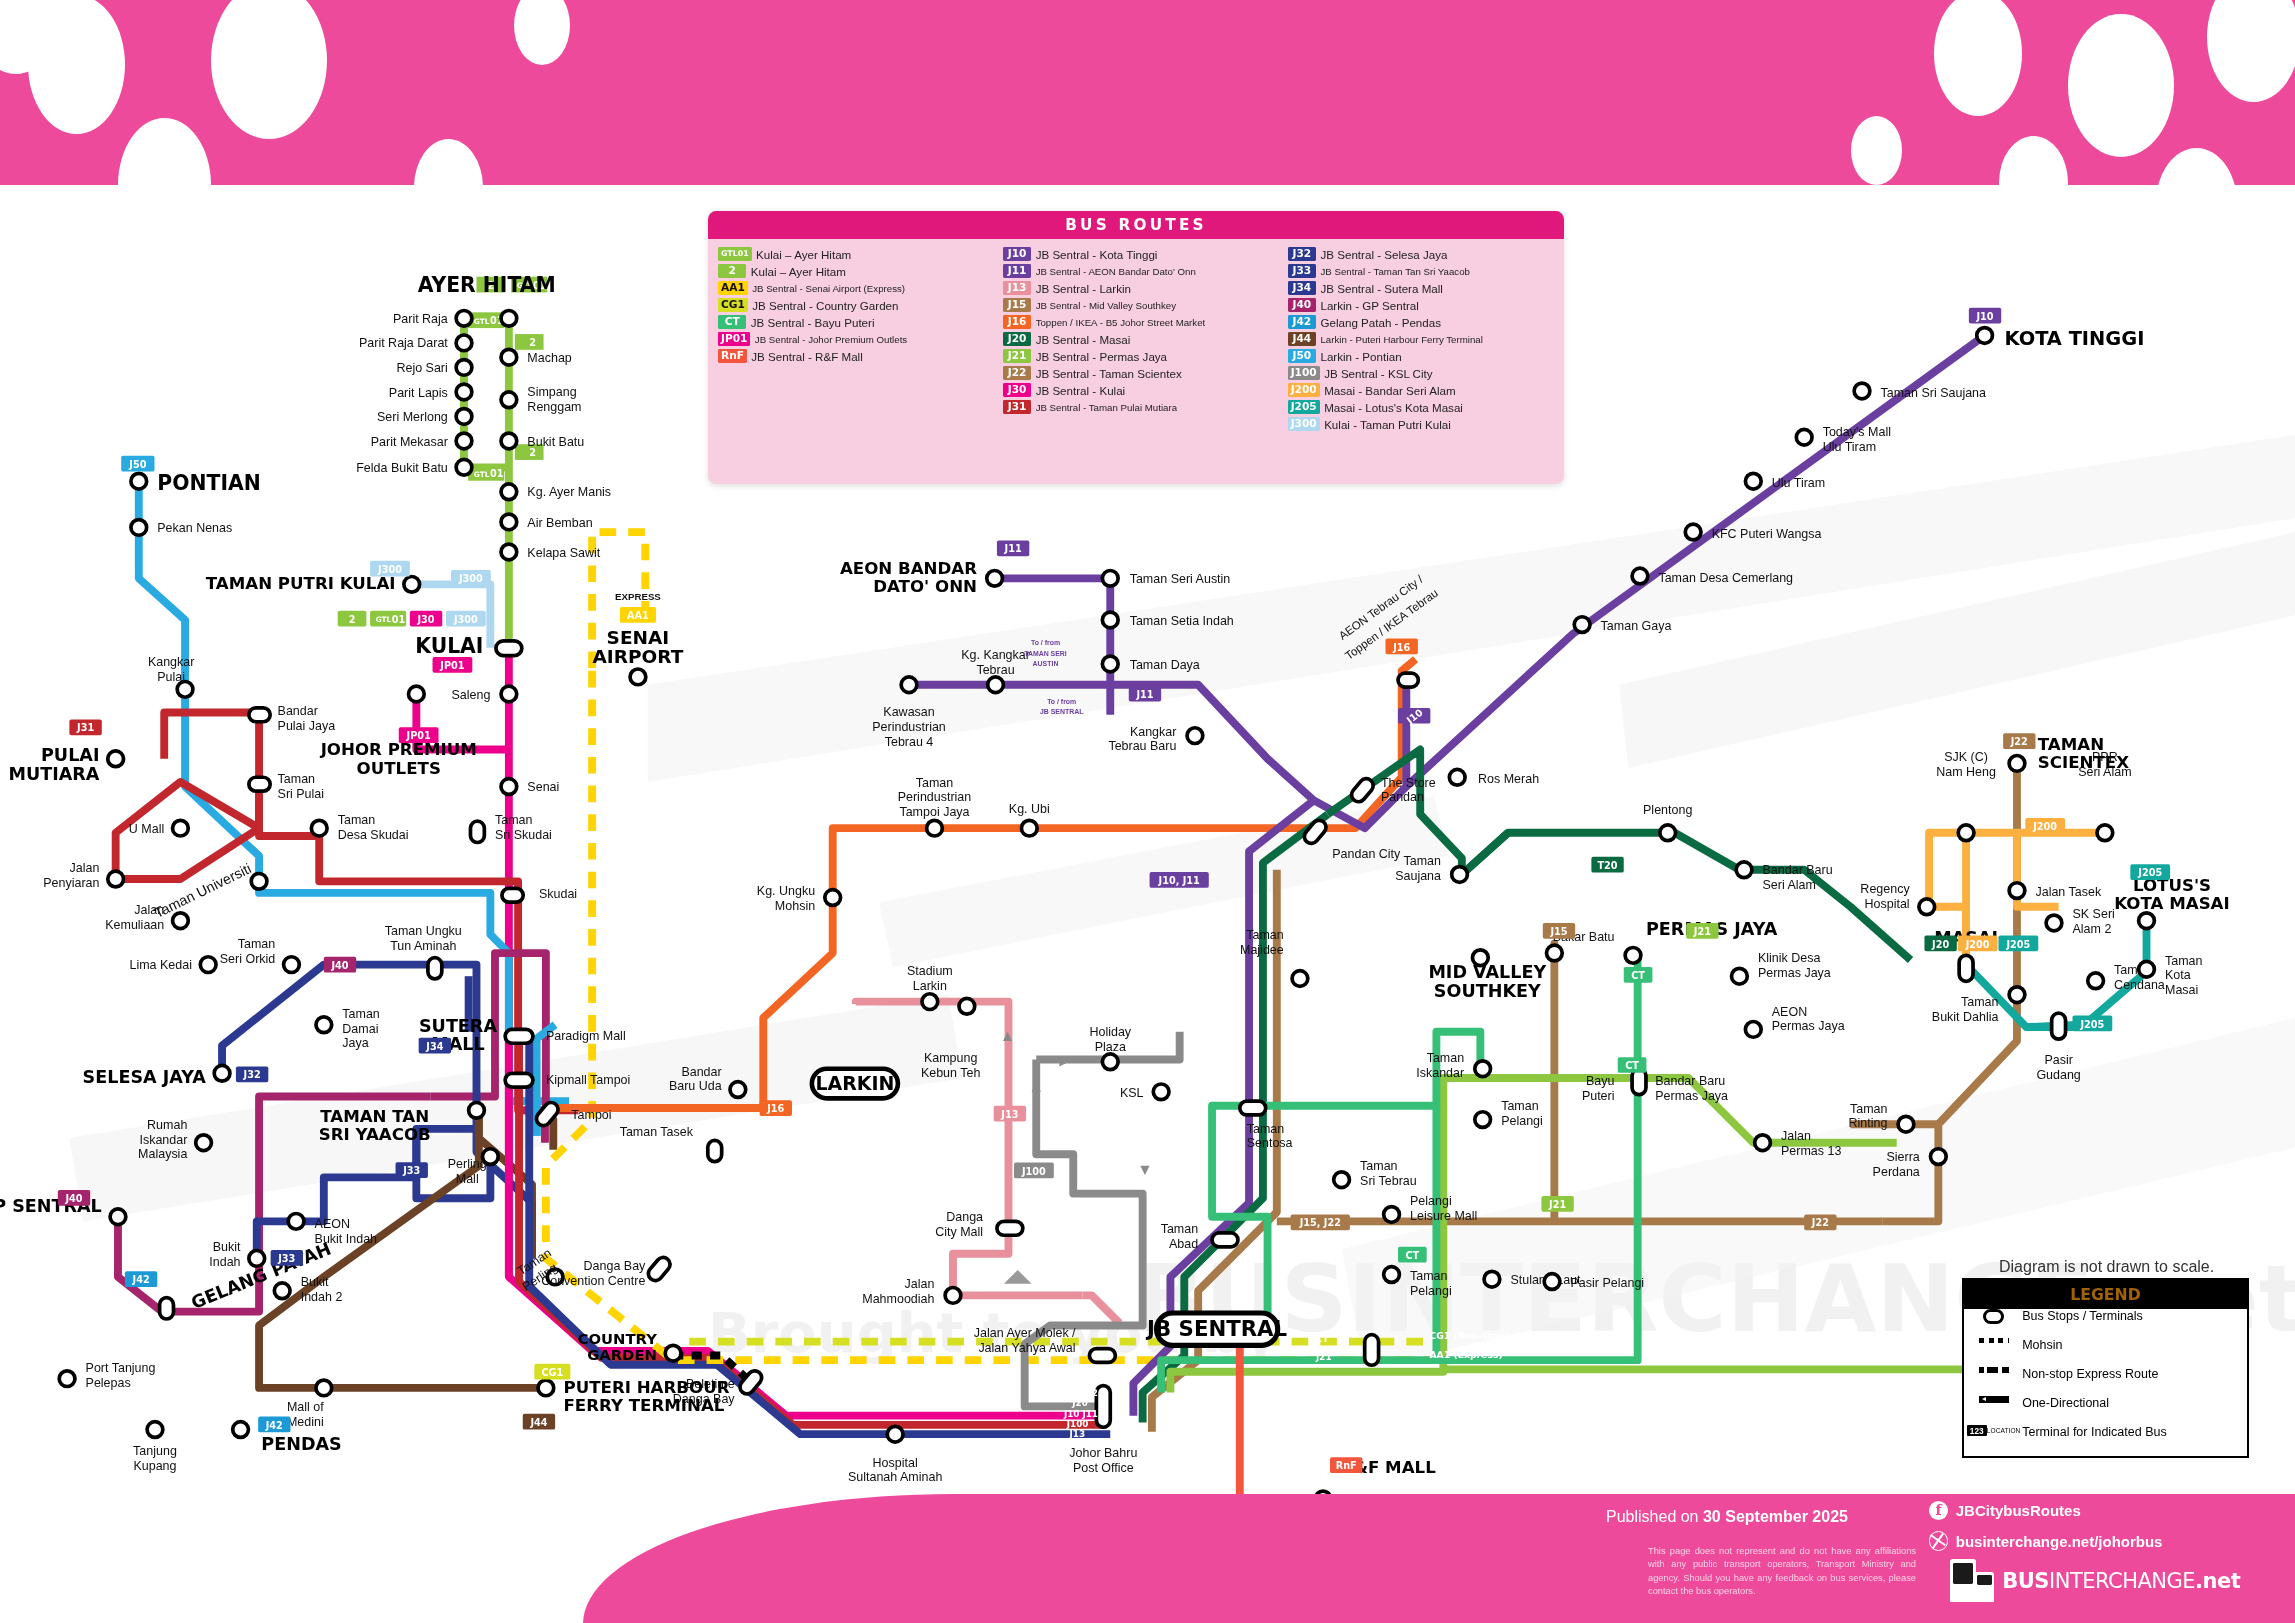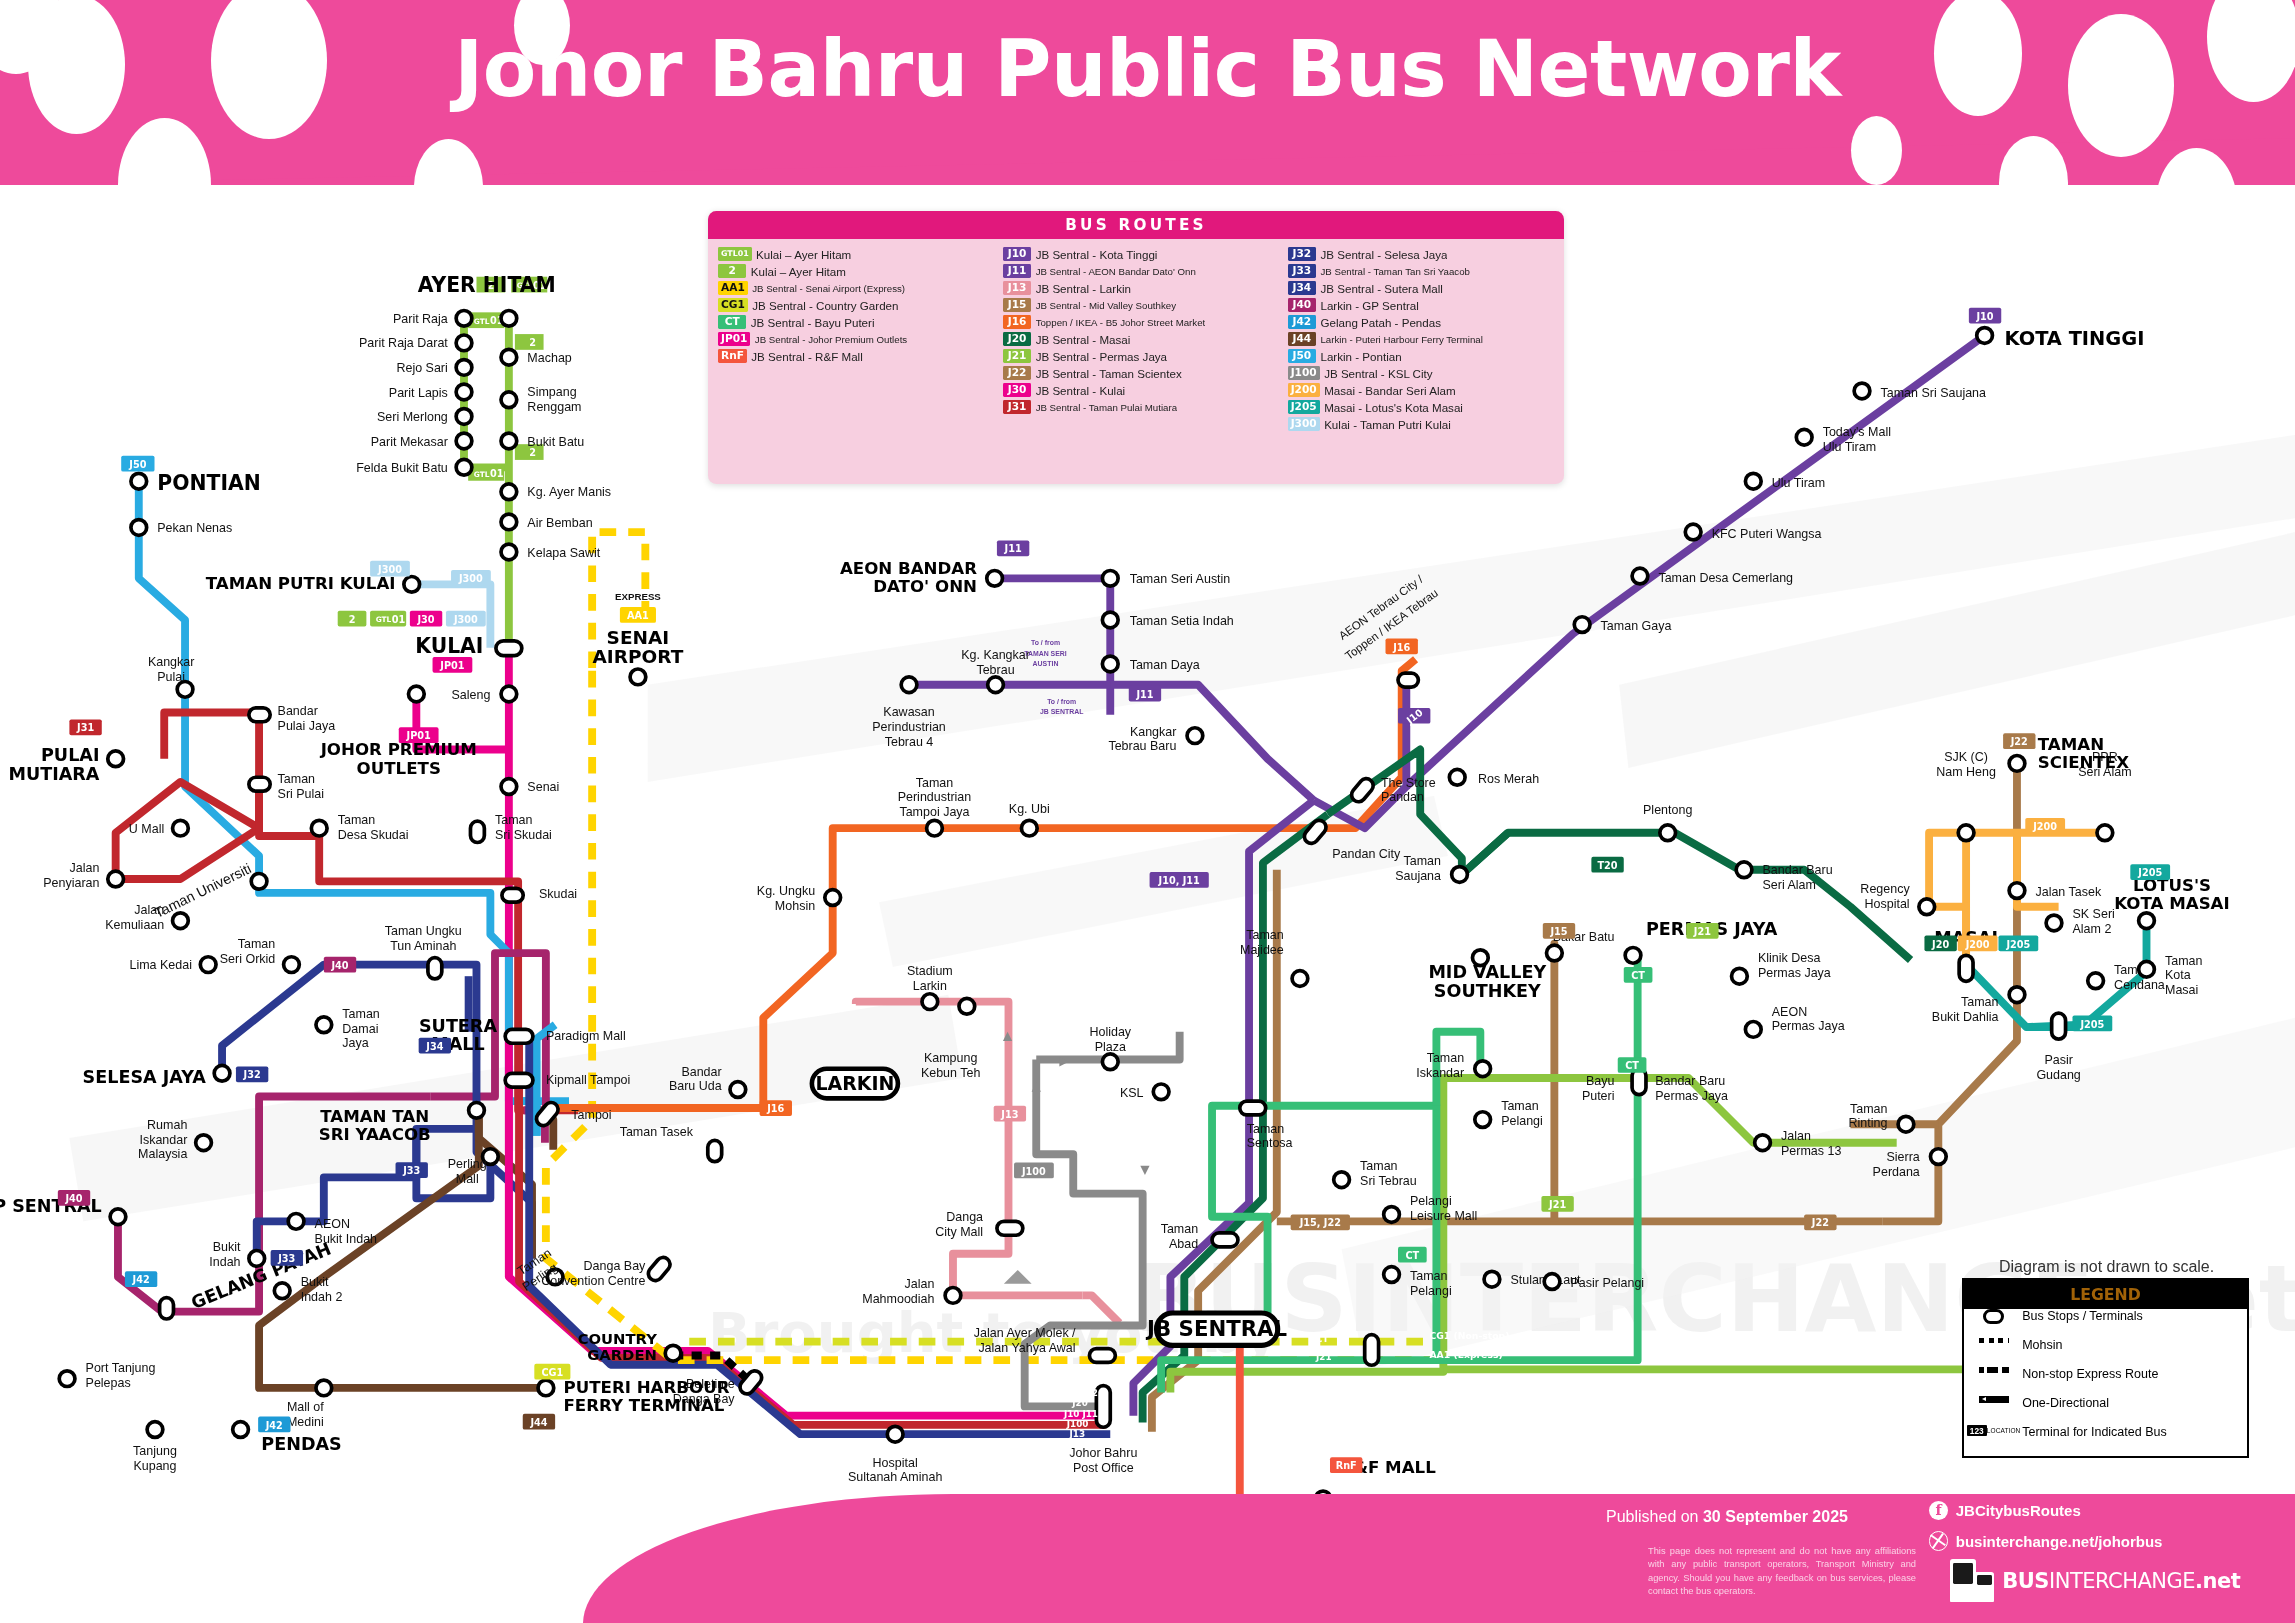--- a/index.html
+++ b/index.html
@@ -109,21 +109,20 @@
 
     <div class="hdot" style="left:414px; top:139px; width:69px; height:97px;"></div>
     <div class="hdot" style="left:514px;top:-14px; width:56px; height:79px;"></div>
     <div class="hdot" style="left:-28px; top:-42px; width:88px; height:116px;"></div>
     <div class="hdot" style="left:1934px;top:-9.3px; width:88px; height:125px;"></div>
     <div class="hdot" style="left:2068px;top:14px;  width:106px; height:143px;"></div>
     <div class="hdot" style="left:2207px;top:-28px; width:93px; height:130px;"></div>
     <div class="hdot" style="left:1999px;top:136px; width:69px; height:93px;"></div>
     <div class="hdot" style="left:2156px;top:148px; width:81px; height:111px;"></div>
     <div class="hdot" style="left:1851px;top:116px; width:51px; height:69px;"></div>
-    <div id="header-title">Johor Bahru Public Bus Network</div>
   </div>
 
   <svg id="map" viewBox="0 0 4961 3508">
     <defs>
       <style>
         .ln{ fill:none; stroke-linecap:butt; stroke-linejoin:round; stroke-width:17; }
         .lnw{ stroke-width:17; }
         .stxt{ font-family:"Liberation Sans",sans-serif; font-size:27px; fill:#111; }
         .stxt-b{ font-family:"DejaVu Sans",sans-serif; font-weight:bold; font-size:33px; fill:#000; }
         .stxt-bb{ font-family:"DejaVu Sans",sans-serif; font-weight:bold; font-size:38px; fill:#000; }

